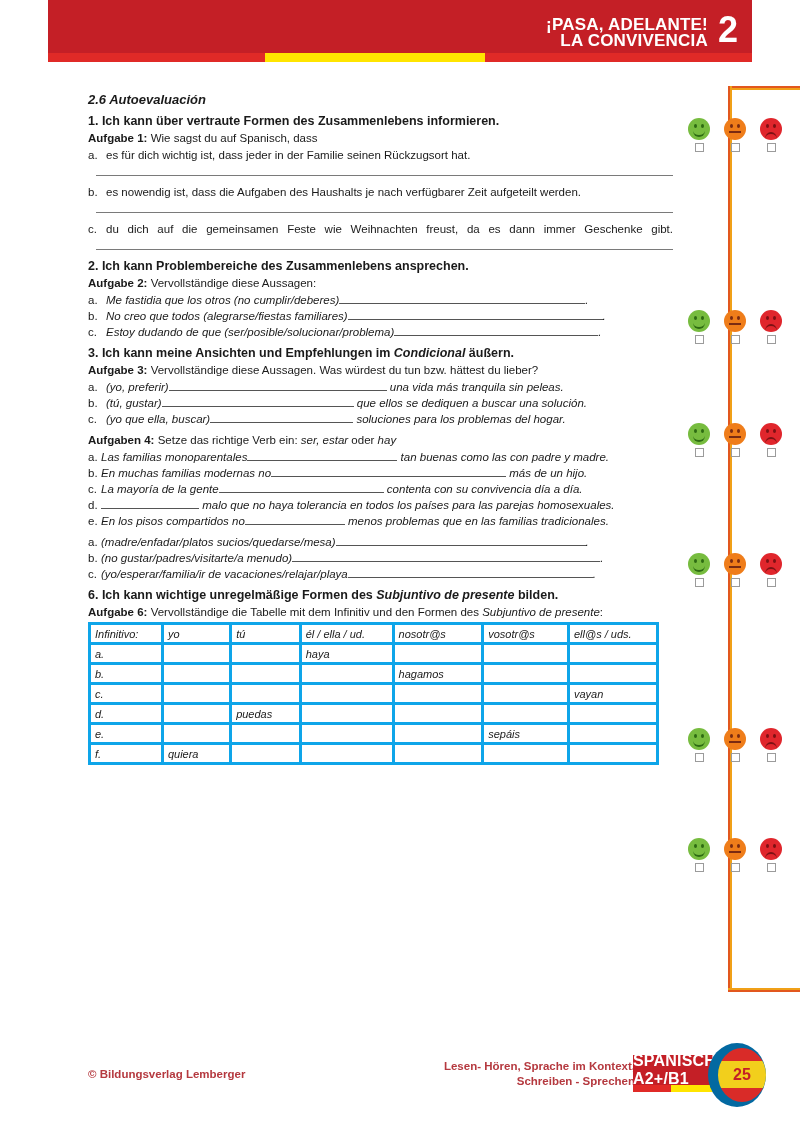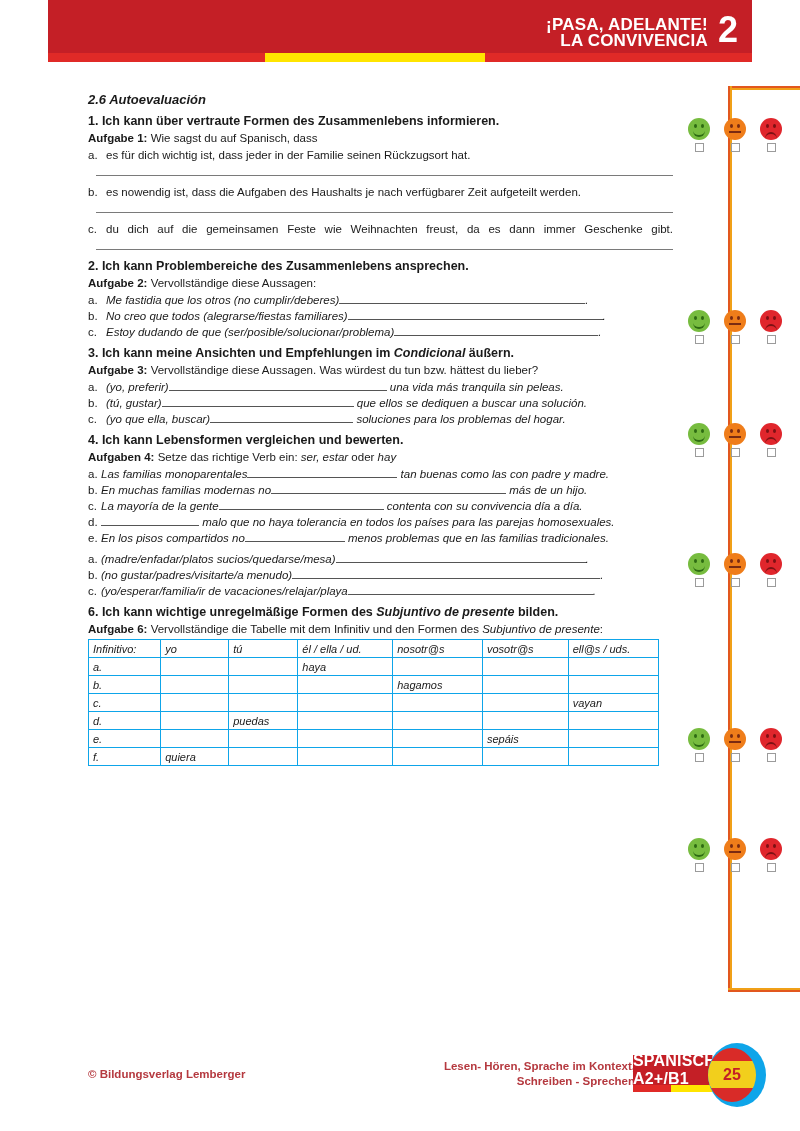--- a/index.html
+++ b/index.html
@@ -83,42 +83,42 @@
   .item.just .txt{text-align:justify;text-align-last:justify;}
   .blankline{border-bottom:1px solid #7a7a7a;height:0;margin:12px 0 9px 8px;}
   .fill{display:inline-block;border-bottom:1px solid #555;vertical-align:baseline;}
   .h26{font-size:13px;font-weight:bold;font-style:italic;margin:0 0 7px 0;}
 
   .gap-s{height:5px;}
 
   
   table.conj{border-collapse:collapse;width:571px;margin-top:2px;
     font-size:11px;font-style:italic;}
-  table.conj td,table.conj th{border:1px solid #0ea5e9;height:17px;
+  table.conj td,table.conj th{border:3px solid #0ea5e9;height:17px;
     padding:0 4px;text-align:left;font-weight:normal;font-style:italic;}
   table.conj th{font-style:italic;}
   .c0{width:68px;} .c1{width:66px;} .c2{width:66px;}
   .c3{width:101px;} .c4{width:89px;} .c5{width:84px;} .c6{width:94px;}
 
   
   .footer{position:absolute;left:0;top:1055px;width:800px;height:76px;}
   .copyright{position:absolute;left:88px;top:13px;font-size:11.5px;
     font-weight:bold;color:#b5393f;}
   .skills{position:absolute;left:300px;top:4px;width:335px;text-align:right;
     font-size:11.5px;font-weight:bold;color:#b5393f;line-height:15px;}
   .badge{position:absolute;left:633px;top:0px;width:125px;height:38px;}
   .badge-main{width:125px;height:30px;background:#c41f26;color:#fff;
     font-weight:bold;font-size:16px;display:flex;align-items:center;
     justify-content:center;letter-spacing:.2px;}
   .badge-stripe{position:relative;width:125px;height:7px;background:#e02a27;}
   .badge-stripe .yellow{position:absolute;left:38px;top:0;width:46px;height:7px;
     background:#ffe500;}
   .pagebadge{position:absolute;left:708px;top:1043px;width:58px;height:64px;
-    border-radius:50%;background:#0ea5e9;
-    display:flex;align-items:center;justify-content:flex-start;}
+    border-radius:50%;background:#0369a1;
+    display:flex;align-items:center;justify-content:flex-end;}
   .pagebadge-inner{width:48px;height:54px;border-radius:50%;overflow:hidden;
     position:relative;
     background:linear-gradient(to bottom,#d92b28 0 25%,#f2cf1c 25% 75%,#d92b28 75% 100%);
     display:flex;align-items:center;justify-content:center;}
   .pagebadge-num{font-size:16px;font-weight:bold;color:#c41f26;position:relative;}
 </style>
 </head>
 <body>
 
 <div class="header-wrap">
@@ -358,21 +358,20 @@
     <span class="lbl">b.</span>
     <span class="txt"><span>(tú, gustar)</span><span class="fill" style="width:192px"></span> <span>que ellos se dediquen a buscar una solución.</span></span>
   </div>
   <div class="item ital">
     <span class="lbl">c.</span>
     <span class="txt"><span>(yo que ella, buscar)</span><span class="fill" style="width:143px"></span> <span>soluciones para los problemas del hogar.</span></span>
   </div>
 
   <div class="gap-s"></div>
 
-  <div class="sec-title">4. Ich kann Lebensformen vergleichen und bewerten.</div>
   <div class="task">
     <b>Aufgaben 4:</b>
     <span>Setze das richtige Verb ein: </span><em>ser, estar</em><span> oder </span><em>hay</em>
   </div>
   <div class="item ital">
     <span class="lbl narrow">a.</span>
     <span class="txt"><span>Las familias monoparentales</span><span class="fill" style="width:150px"></span> <span>tan buenas como las con padre y madre.</span></span>
   </div>
   <div class="item ital">
     <span class="lbl narrow">b.</span>

